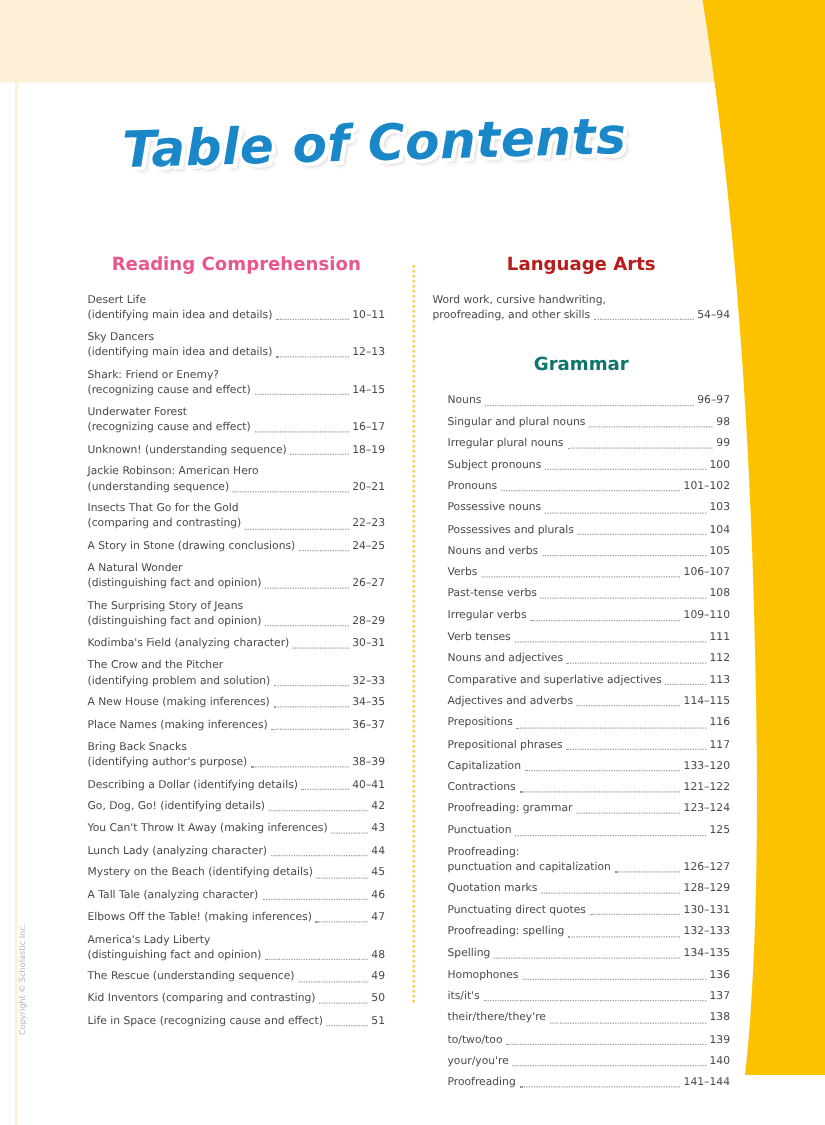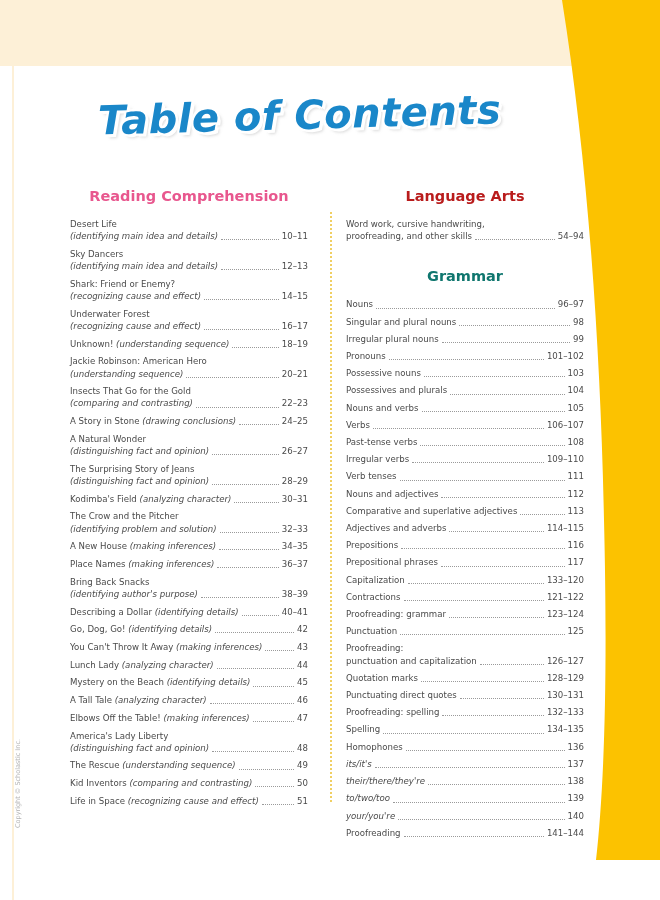--- a/index.html
+++ b/index.html
@@ -72,21 +72,21 @@
   }
 
   
   .columns {
     position: absolute;
     left: 0; top: 188px;
     width: 660px;
   }
   .col {
     position: absolute;
-    top: 0;
+    top: 16px;
   }
   .col-left  { left: 70px;  width: 238px; }
   .col-right { left: 346px; width: 238px; }
 
   .section-head {
     text-align: center;
     font-family: "DejaVu Sans", sans-serif;
     font-size: 14.5px;
     font-weight: bold;
     margin: 0 0 14px 0;
@@ -111,22 +111,22 @@
     width: 100%;
   }
   .entry-label { white-space: nowrap; }
   .entry-dots {
     flex: 1 1 auto;
     margin: 0 3px 2px 3px;
     border-bottom: 1px dotted #9a9a9a;
     min-width: 8px;
   }
   .entry-page { white-space: nowrap; }
-  .skill { font-style: italic; }
-  .compact { margin-bottom: 5px; }
+  .skill { }
+  .compact { margin-bottom: 5px; margin-left: 12px; }
 
   
   .copyright {
     position: absolute;
     left: 22px;
     bottom: 72px;
     font-family: "DejaVu Sans", sans-serif;
     font-size: 6.5px;
     color: #b4b4b4;
     white-space: nowrap;
@@ -387,20 +387,27 @@
           </div>
           <div class="entry compact">
             <div class="entry-row">
               <span class="entry-label"><span>Irregular plural nouns</span></span>
               <span class="entry-dots"></span>
               <span class="entry-page">99</span>
             </div>
           </div>
           <div class="entry compact">
             <div class="entry-row">
+              <span class="entry-label"><span>Subject pronouns</span></span>
+              <span class="entry-dots"></span>
+              <span class="entry-page">100</span>
+            </div>
+          </div>
+          <div class="entry compact">
+            <div class="entry-row">
               <span class="entry-label"><span>Pronouns</span></span>
               <span class="entry-dots"></span>
               <span class="entry-page">101–102</span>
             </div>
           </div>
           <div class="entry compact">
             <div class="entry-row">
               <span class="entry-label"><span>Possessive nouns</span></span>
               <span class="entry-dots"></span>
               <span class="entry-page">103</span>

